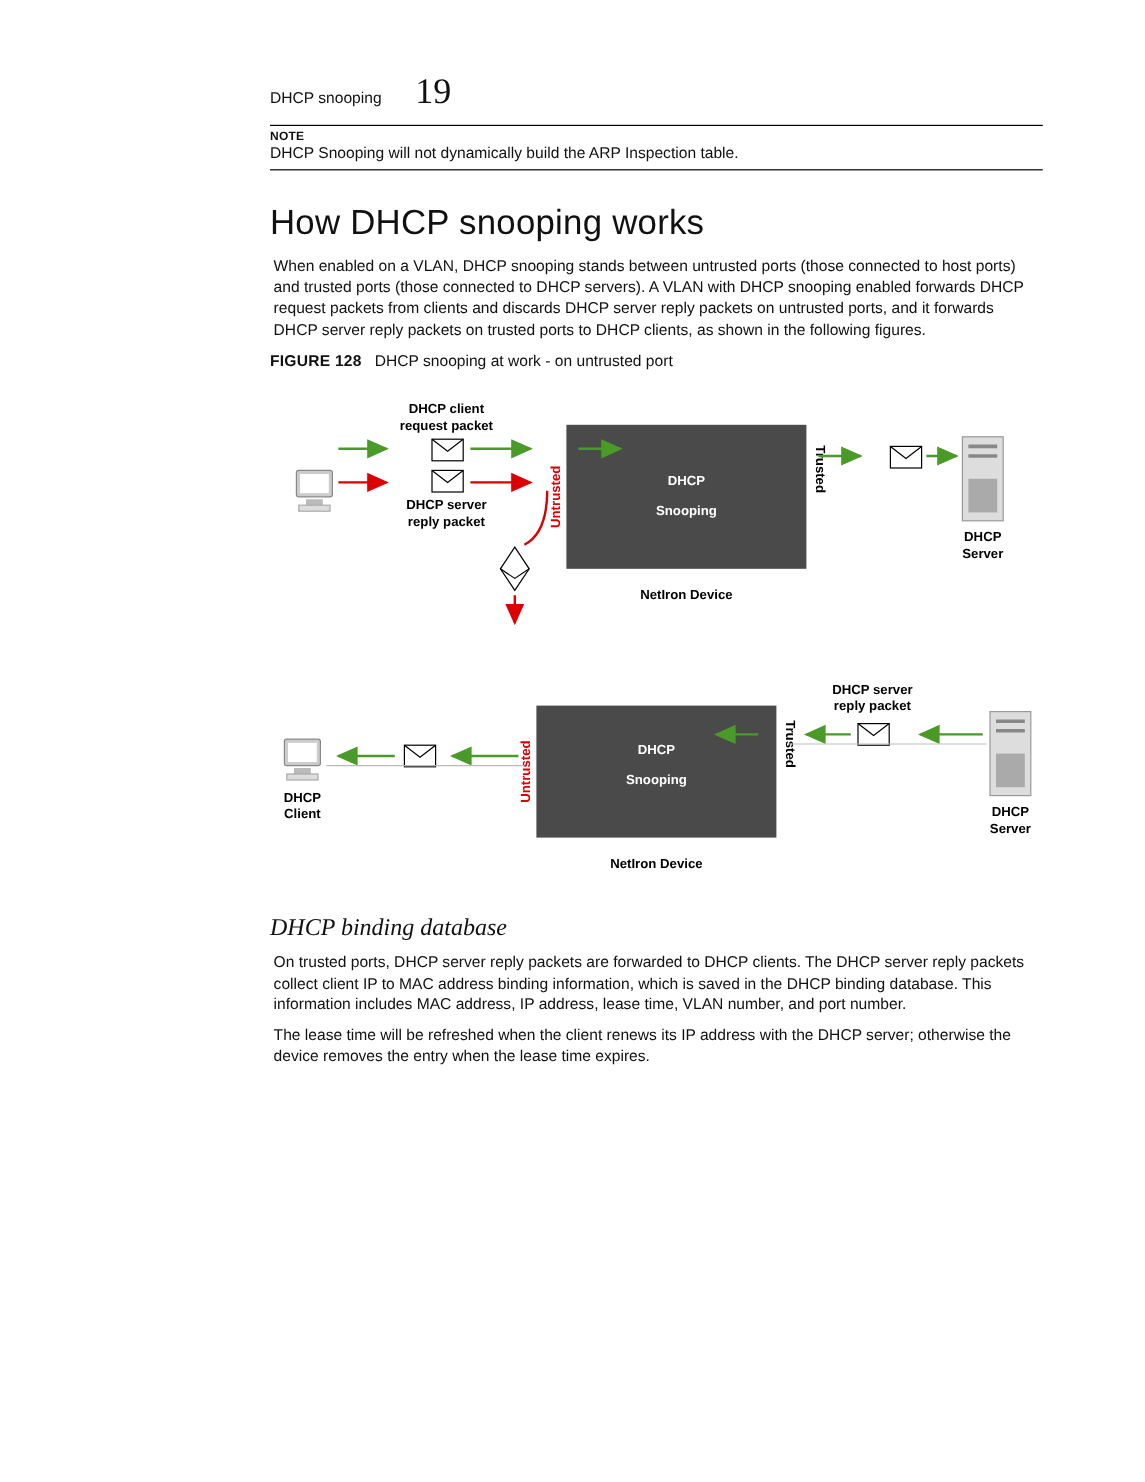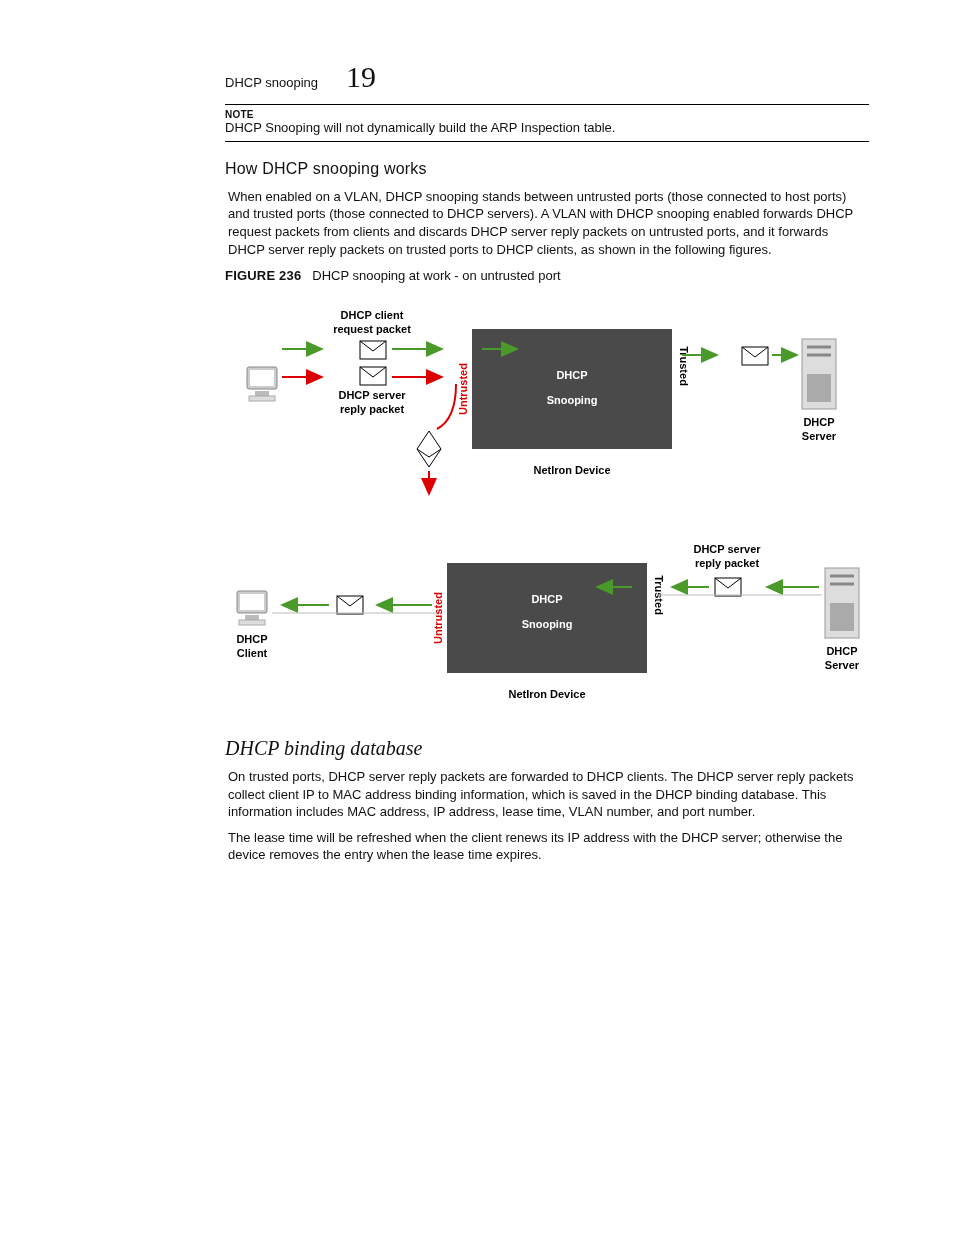--- a/index.html
+++ b/index.html
@@ -26,22 +26,22 @@
   .header-topic { font-size: 13px; }
   .page-num { font-size: 30px; font-family: Georgia, 'Times New Roman', serif; font-weight: 400; }
   .rule { border: none; border-top: 1.5px solid #000; margin: 0 0 4px 0; }
   .thin-rule { border: none; border-top: 1px solid #000; margin: 4px 0 12px 0; }
   .note-label { font-weight: 700; font-family: 'Arial Narrow', Arial, sans-serif; font-stretch: condensed; font-size: 10px; letter-spacing: .2px; }
   .note-body { font-size: 13px; line-height: 1.3; }
   h2.section {
     font-family: 'Arial Narrow', Arial, sans-serif;
     font-stretch: condensed;
     font-weight: 400;
-    font-size: 16px;
-    margin: 18px 0 10px 0;
+    font-size: 29px;
+    margin: 28px 0 10px 0;
     letter-spacing: .2px;
   }
   h3.subsection {
     font-family: Liberation Serif, serif;
     font-stretch: condensed;
     font-style: italic;
     font-weight: 400;
     font-size: 20px;
     margin: 14px 0 8px 0;
   }
@@ -68,21 +68,21 @@
 
   <hr class="rule">
   <div class="note-label">NOTE</div>
   <div class="note-body">DHCP Snooping will not dynamically build the ARP Inspection table.</div>
   <hr class="thin-rule">
 
   <h2 class="section">How DHCP snooping works</h2>
   <p class="body">When enabled on a VLAN, DHCP snooping stands between untrusted ports (those connected to host ports) and trusted ports (those connected to DHCP servers). A VLAN with DHCP snooping enabled forwards DHCP request packets from clients and discards DHCP server reply packets on untrusted ports, and it forwards DHCP server reply packets on trusted ports to DHCP clients, as shown in the following figures.</p>
 
   <div class="fig-caption">
-    <span class="label">FIGURE 236</span>&nbsp;&nbsp;
+    <span class="label">FIGURE 128</span>&nbsp;&nbsp;
     <span>DHCP snooping at work - on untrusted port</span>
   </div>
 
   <div class="figure">
     <svg width="610" height="220" viewBox="0 0 610 220">
       <defs>
         <marker id="g-arrow" markerWidth="10" markerHeight="10" refX="8" refY="5" orient="auto">
           <path d="M0,1 L9,5 L0,9 Z" fill="#4a9a2a"></path>
         </marker>
         <marker id="r-arrow" markerWidth="10" markerHeight="10" refX="8" refY="5" orient="auto">

